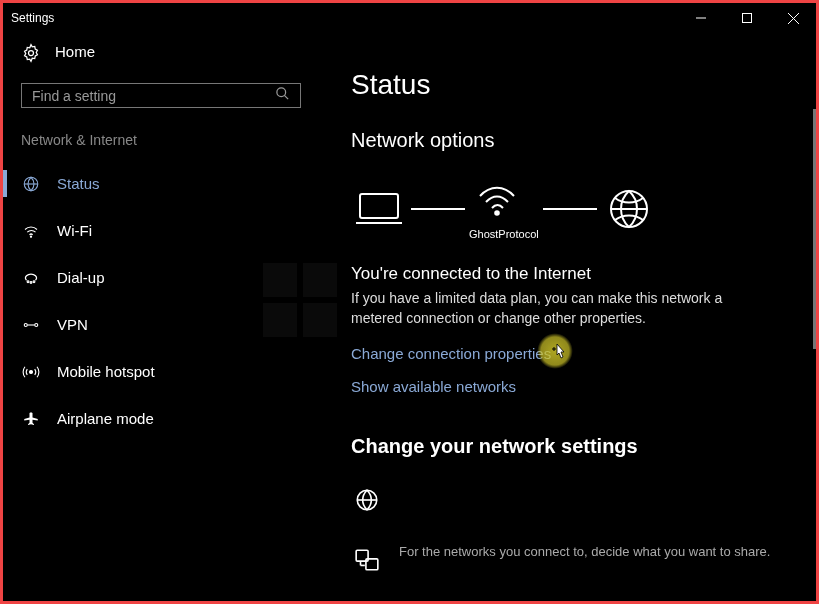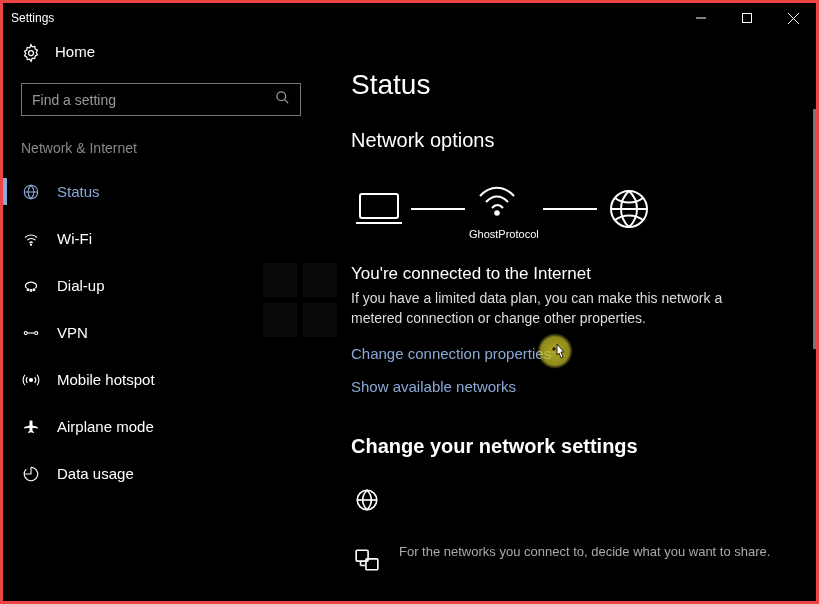--- a/index.html
+++ b/index.html
@@ -8,21 +8,21 @@
     .titlebar { height: 30px; display: flex; align-items: center; padding-left: 8px; }
     .titlebar-title { font-size: 12px; }
     .win-controls { margin-left: auto; display: flex; }
     .win-btn { width: 46px; height: 30px; display: flex; align-items: center; justify-content: center; cursor: pointer; }
     .win-btn svg { stroke: #fff; fill: none; }
     .body { flex: 1; display: flex; overflow: hidden; }
     .sidebar { width: 320px; padding: 0 0 10px 0; }
     .home-row { display: flex; padding: 10px 18px 16px 18px; cursor: pointer; }
     .home-row .label { margin-left: 14px; font-size: 15px; }
     .search-wrap { margin: 0 18px 24px 18px; }
-    .search-box { width: 280px; height: 33px; background: transparent; border: 1px solid #777; display: flex; align-items: center; padding: 0 10px; }
+    .search-box { width: 280px; height: 25px; background: transparent; border: 1px solid #777; display: flex; align-items: center; padding: 0 10px; }
     .search-input { flex: 1; background: transparent; border: none; outline: none; color: #fff; font-size: 14px; }
     .search-input::placeholder { color: #999; }
     .section-header { padding: 0 18px 12px 18px; color: #888; font-size: 14px; }
     .nav-item { display: flex; align-items: center; height: 47px; padding: 0 18px; cursor: pointer; position: relative; }
     .nav-item.active .ico, .nav-item.active .label { color: #8aa9d6; }
     .nav-item.active::before { content: ''; position: absolute; left: 0; top: 10px; bottom: 10px; width: 4px; background: #8aa9d6; }
     .nav-item .ico { width: 20px; height: 20px; display: flex; align-items: center; justify-content: center; }
     .nav-item .label { margin-left: 16px; font-size: 15px; }
     .main { flex: 1; padding: 36px 28px 10px 28px; overflow-y: auto; position: relative; }
     .page-title { font-size: 28px; font-weight: 300; margin-bottom: 28px; }
@@ -150,29 +150,20 @@
         <span class="label">Mobile hotspot</span>
       </div>
       <div class="nav-item">
         <span class="ico">
             <svg width="18" height="18" viewBox="0 0 24 24">
               <path d="M21 12l-7-2V4l-2-1-2 1v6l-7 2v2l7-1v4l-2 2v1l4-1 4 1v-1l-2-2v-4l7 1z" fill="currentColor" stroke="none"></path>
             </svg>
           </span>
         <span class="label">Airplane mode</span>
       </div>
-      <div class="nav-item">
-        <span class="ico">
-            <svg width="18" height="18" viewBox="0 0 24 24">
-              <path d="M12 3a9 9 0 11-6.4 2.6"></path>
-              <path d="M12 3v9h-9"></path>
-            </svg>
-          </span>
-        <span class="label">Data usage</span>
-      </div>
     </div>
 
     <div class="main">
       <h1 class="page-title">Status</h1>
       <h2 class="sub-title">Network options</h2>
 
       <div class="diagram">
         <div class="diag-ico">
           <svg width="50" height="40" viewBox="0 0 50 40" stroke="#fff" fill="none" stroke-width="2">
               <rect x="6" y="5" width="38" height="24" rx="2"></rect>

